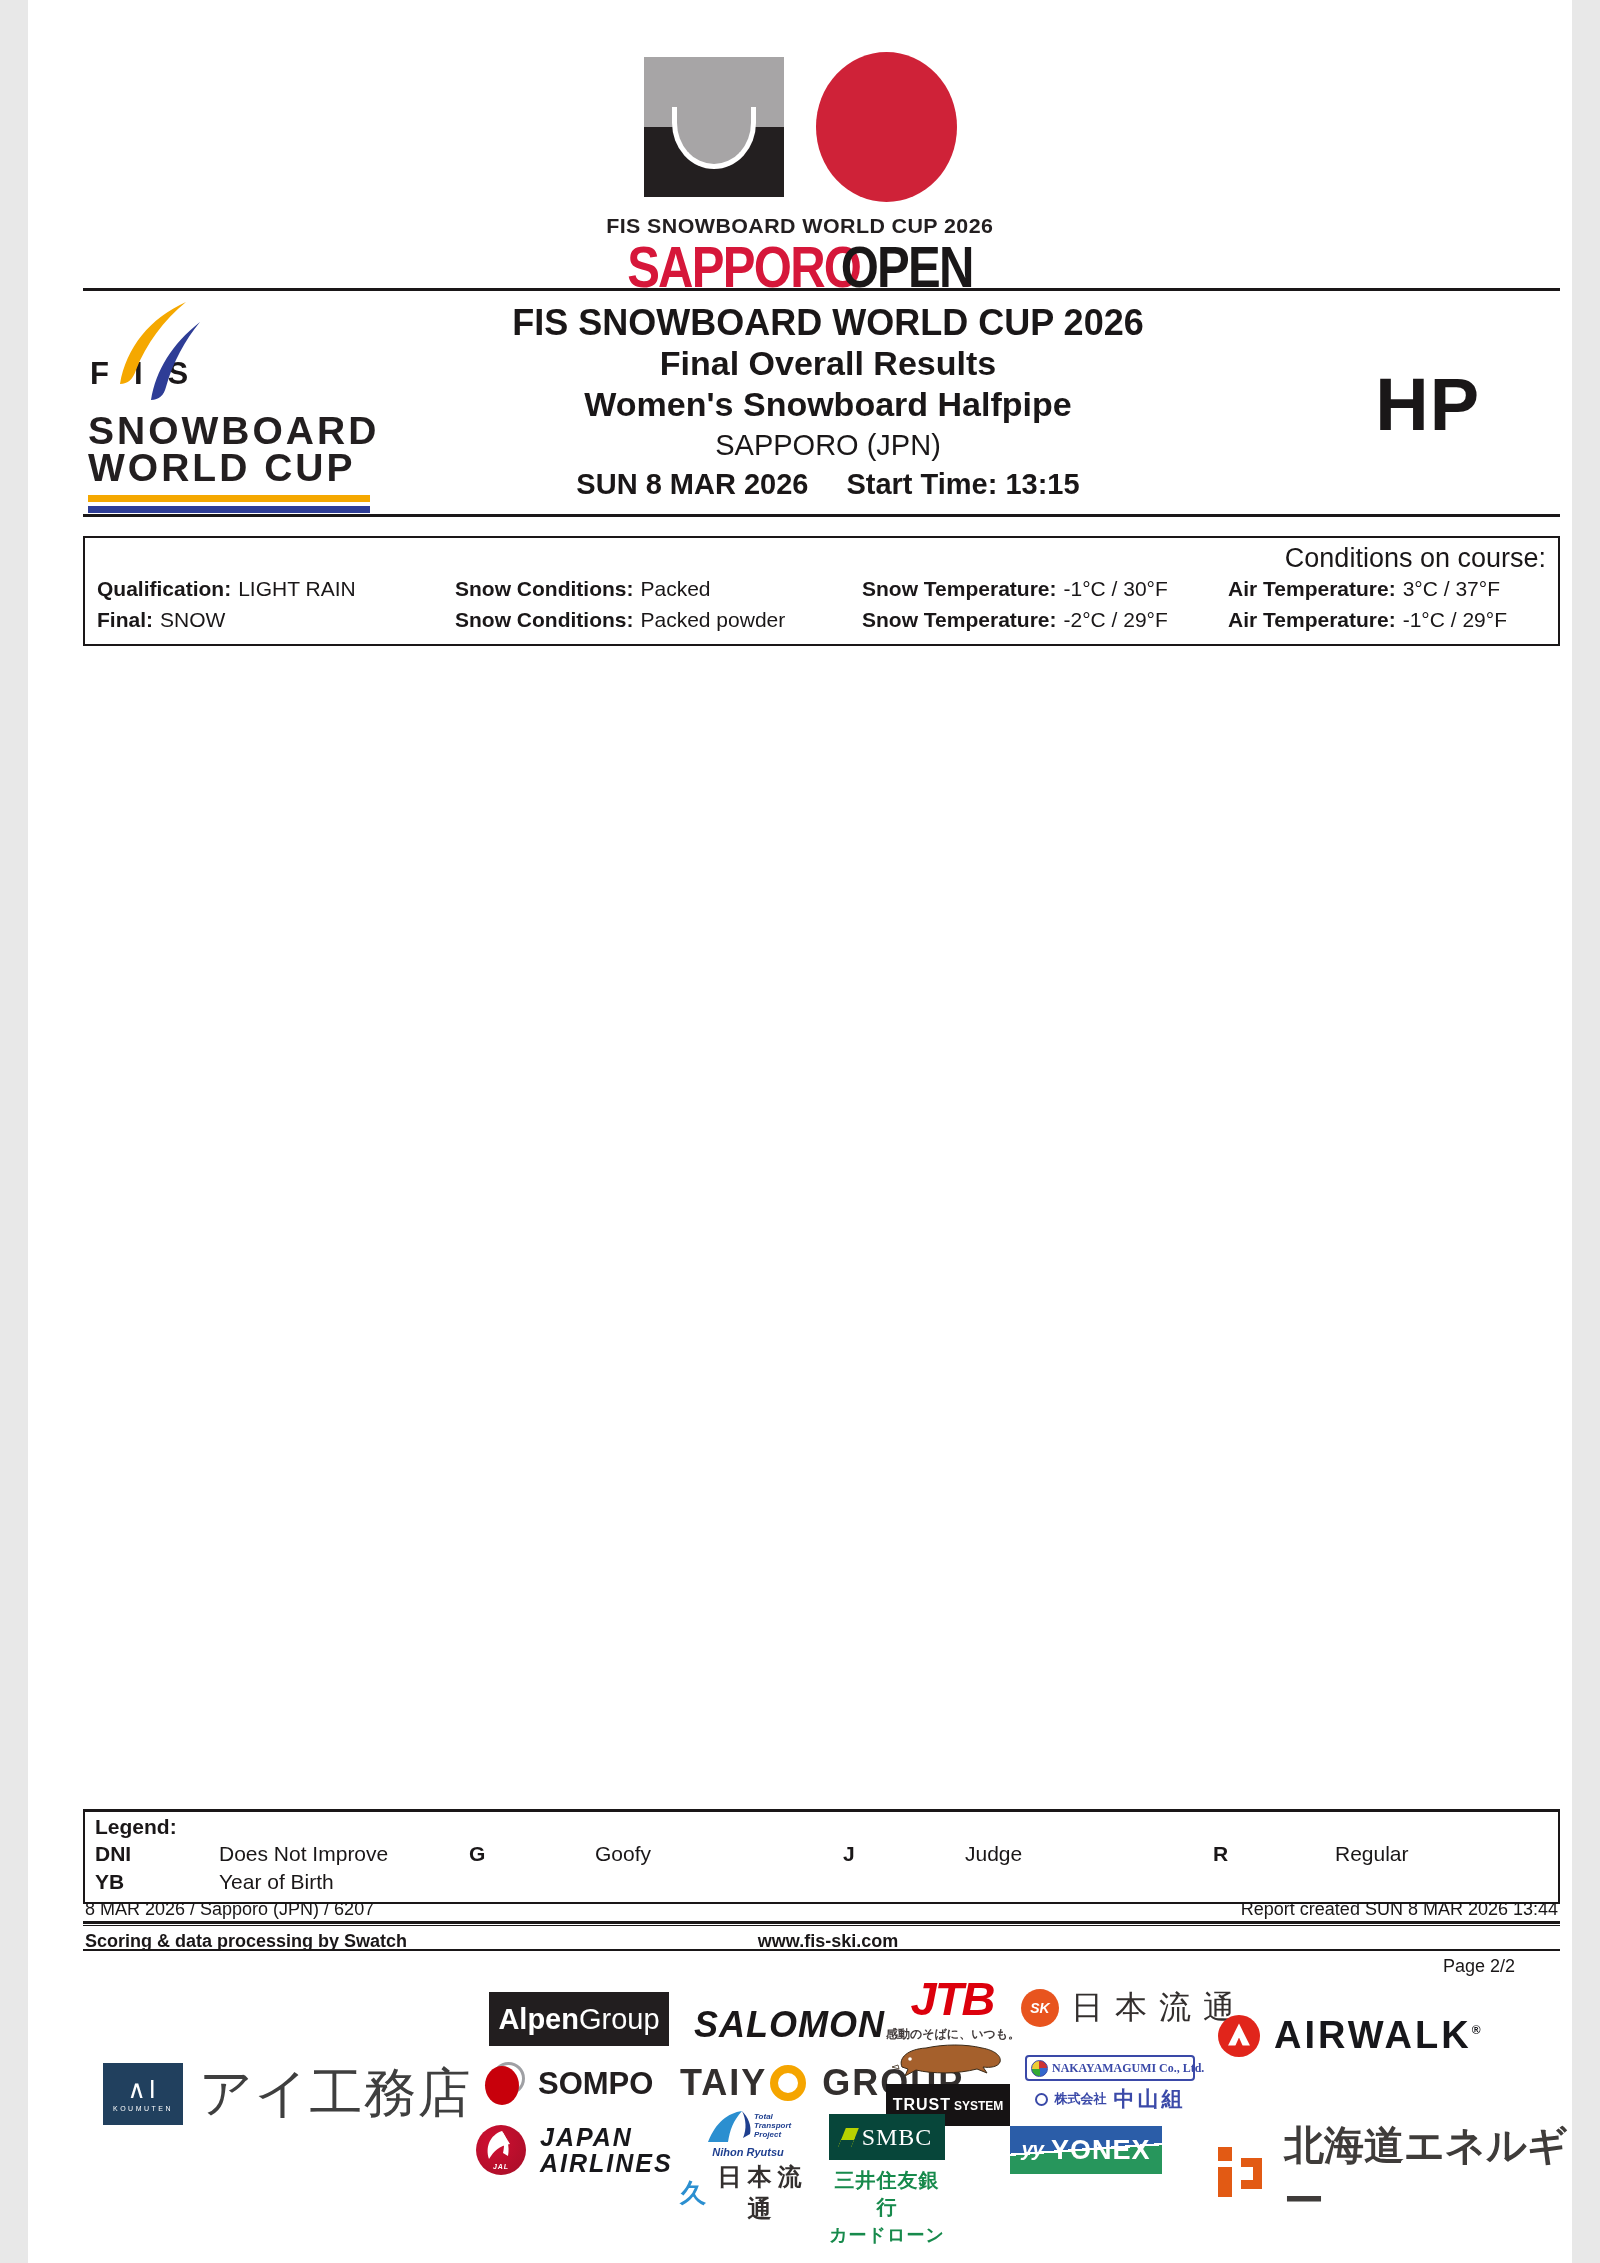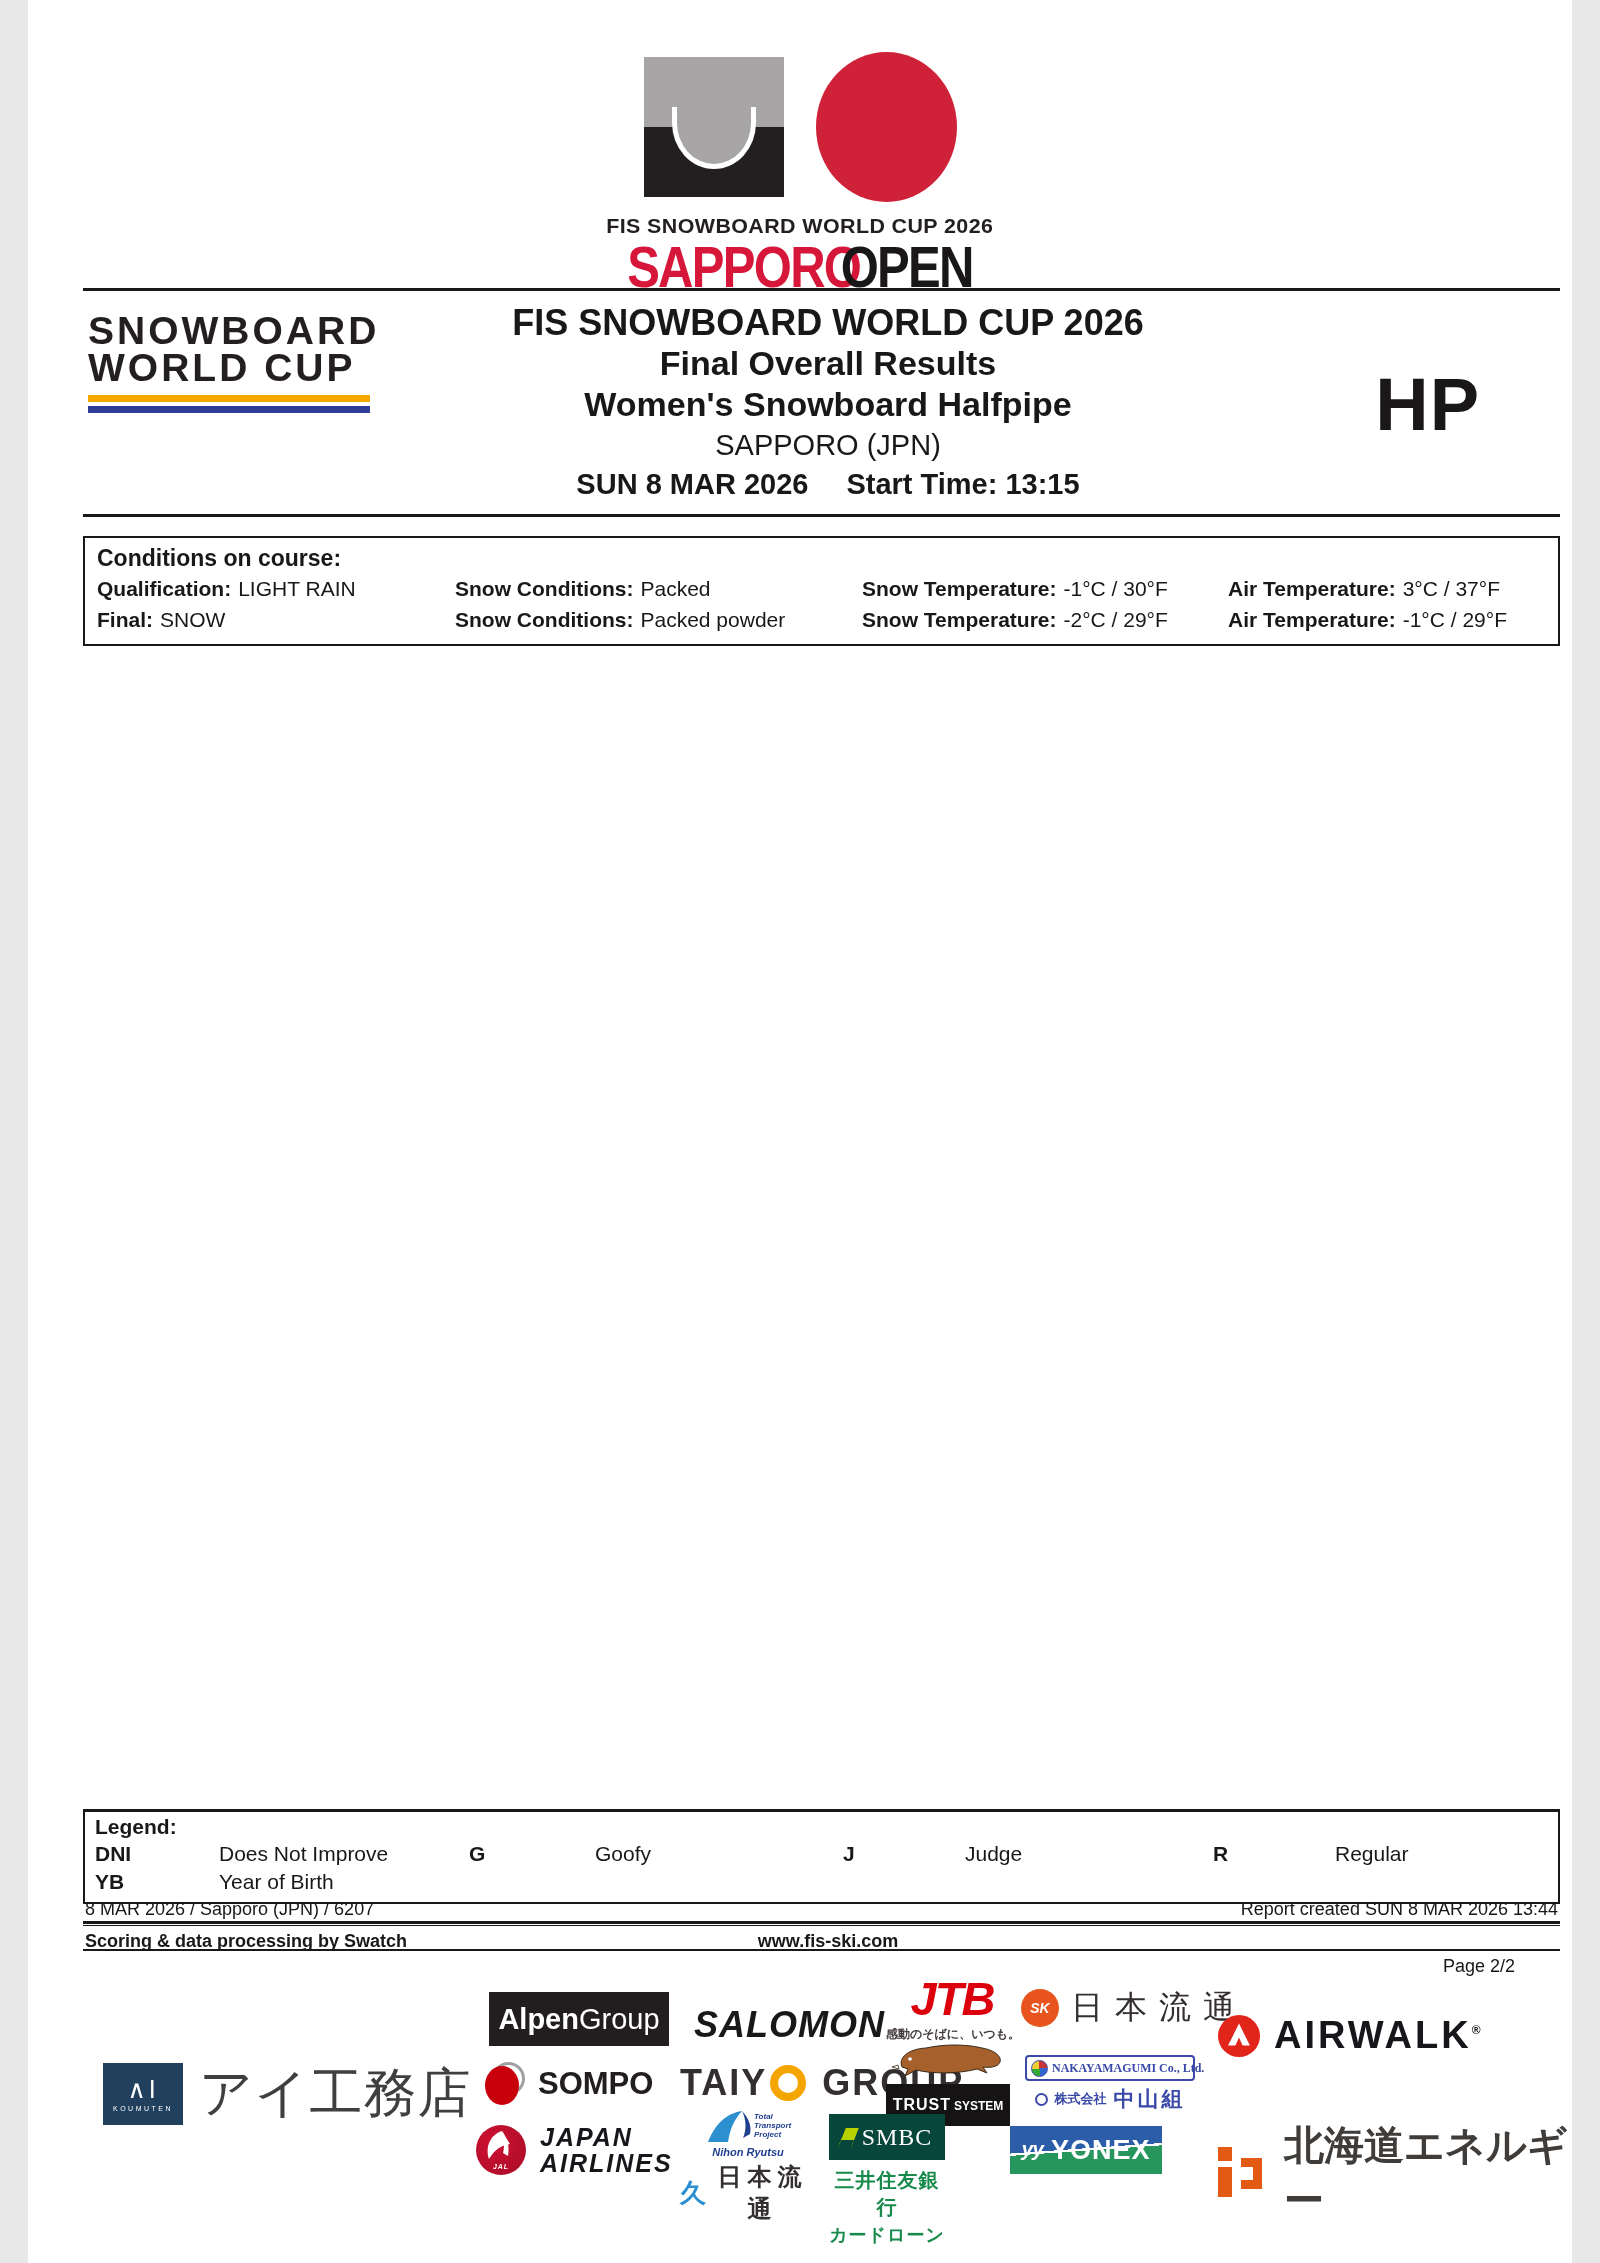--- a/index.html
+++ b/index.html
@@ -43,21 +43,21 @@
   .hdr-title{left:450px;top:303px;width:700px;text-align:center;}
   .ht1{font-size:36px;font-weight:bold;line-height:40px;white-space:nowrap;}
   .ht2{font-size:34px;font-weight:bold;line-height:41px;}
   .ht3{font-size:34px;font-weight:bold;line-height:41px;}
   .hloc{font-size:29px;line-height:40px;}
   .hdate{display:flex;justify-content:center;gap:38px;font-size:29px;font-weight:bold;line-height:38px;}
   .hp-code{right:92px;top:362px;font-size:74px;font-weight:bold;letter-spacing:1px;color:#1a1718;}
 
   
   .cond-box{left:55px;top:536px;width:1477px;box-sizing:border-box;border:2px solid #1a1718;padding:6px 12px 9px 12px;}
-  .cond-title{font-size:23px;font-weight:bold;line-height:29px;}
+  .cond-title{font-size:27px;font-weight:normal;line-height:29px;text-align:right;}
   .cond-row{display:grid;grid-template-columns:358px 407px 366px auto;font-size:21px;line-height:31px;}
   .cond-cell .lab{font-weight:bold;margin-right:7px;}
 
   
   .legend-box{left:55px;top:1809px;width:1477px;box-sizing:border-box;border:2px solid #1a1718;
               border-top-width:3px;padding:2px 10px 6px 10px;}
   .leg-title{font-size:21px;font-weight:bold;line-height:26px;}
   .leg-row{display:grid;grid-template-columns:124px 250px 126px 248px 122px 248px 122px auto;
            font-size:21px;line-height:28px;}
   .leg-abbr{font-weight:bold;}
@@ -171,20 +171,27 @@
       </div>
       <div class="sun-icon"></div>
     </div>
     <div class="ev-line1">FIS SNOWBOARD WORLD CUP 2026</div>
     <div class="ev-wordmark"><span class="ev-red">SAPPORO</span><span class="ev-black">OPEN</span></div>
   </div>
 
   <div class="rule rule-top abs"></div>
 
   <div class="fis abs">
+    <div class="fis-mark">
+      <span class="fis-letters">FIS</span>
+      <svg class="fis-swooshes" viewBox="0 0 110 102" aria-hidden="true">
+        <path d="M86,2 C50,18 26,48 20,84 C28,84 33,79 36,70 C46,44 64,20 86,2 Z" fill="#F5A800"></path>
+        <path d="M100,22 C72,44 56,70 51,100 C59,100 64,95 66,87 C73,62 85,40 100,22 Z" fill="#2E3D96"></path>
+      </svg>
+    </div>
     <div class="fis-line l1">SNOWBOARD</div>
     <div class="fis-line">WORLD CUP</div>
     <div class="fis-bar bar-y"></div>
     <div class="fis-bar bar-b"></div>
   </div>
 
   <div class="hdr-title abs">
     <div class="ht1">FIS SNOWBOARD WORLD CUP 2026</div>
     <div class="ht2">Final Overall Results</div>
     <div class="ht3">Women's Snowboard Halfpipe</div>

